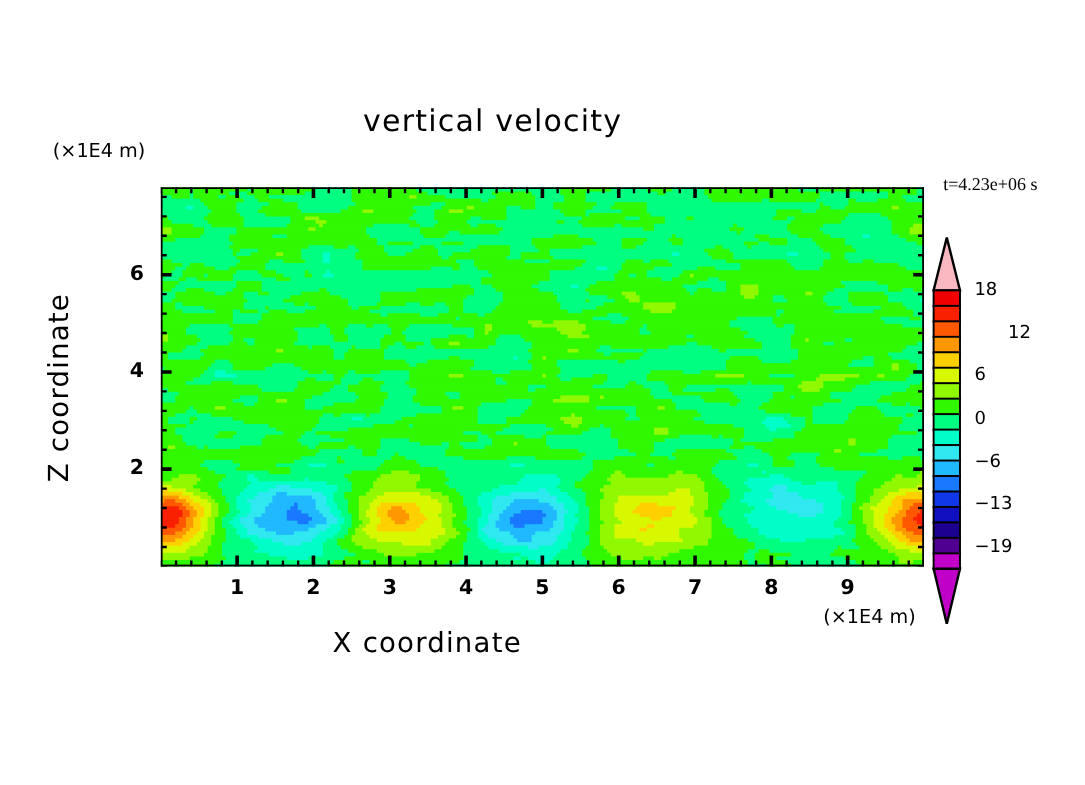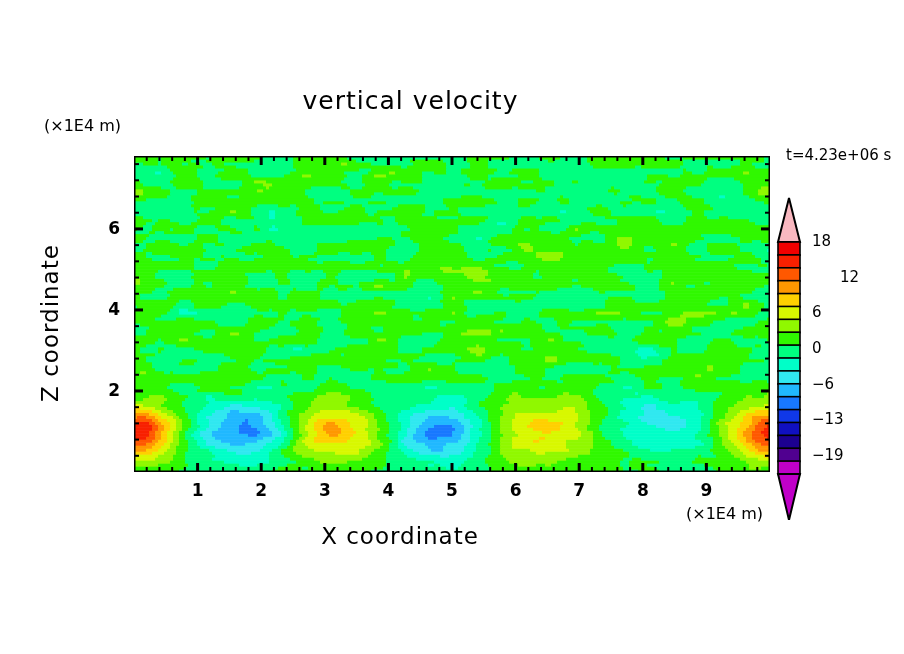--- a/index.html
+++ b/index.html
@@ -2,22 +2,22 @@
 <html><head>
 <meta charset="utf-8">
 <style>
   html,body{margin:0;padding:0;background:#ffffff;}
   body{width:904px;height:654px;position:relative;overflow:hidden;
        font-family:"DejaVu Sans","Liberation Sans",sans-serif;color:#000;}
   .lbl{position:absolute;white-space:pre;color:#000;}
   #title{left:0;top:86px;width:821px;text-align:center;font-size:25px;letter-spacing:1px;}
   #yunit{left:44px;top:116px;font-size:16px;}
   #xunit{left:686px;top:504px;font-size:16px;}
-  #tstamp{left:786px;top:146px;font-size:15px;}
-  #xaxislabel{left:0;top:523px;width:712px;text-align:center;font-size:23px;letter-spacing:1px;padding-left:44px;}
+  #tstamp{left:786px;top:146px;font-size:15px;font-family:Liberation Serif, serif;}
+  #xaxislabel{left:0;top:523px;width:712px;text-align:center;font-size:23px;letter-spacing:1px;}
   #yaxislabel{left:-60px;top:310px;width:220px;text-align:center;font-size:23px;letter-spacing:1px;
               transform:rotate(-90deg);transform-origin:50% 50%;}
   .tick-lbl{position:absolute;font-size:17px;font-weight:bold;text-align:center;}
   .cb-lbl{position:absolute;font-size:15px;font-weight:normal;white-space:pre;}
   svg{display:block;}
   #plotsvg{position:absolute;left:134px;top:156px;}
   #cbsvg{position:absolute;left:776px;top:196px;}
 </style>
 </head>
 <body>

